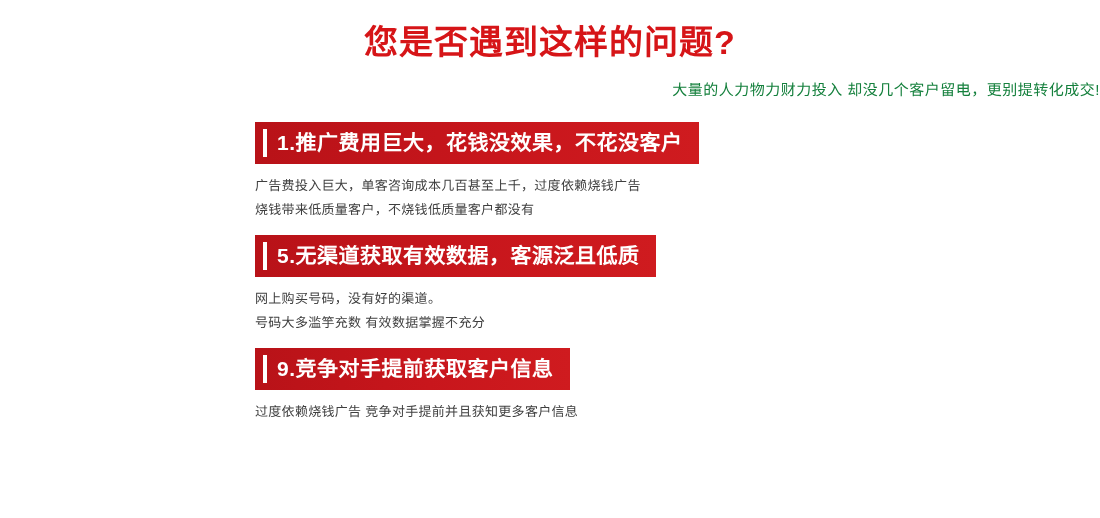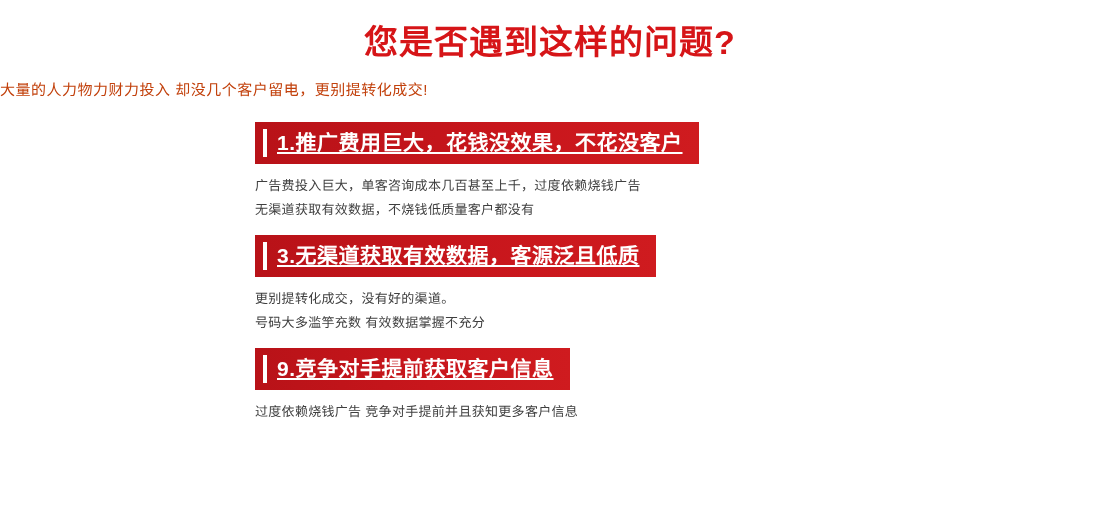--- a/index.html
+++ b/index.html
@@ -26,23 +26,23 @@
     text-align: center;
     font-size: 34px;
     font-weight: bold;
     color: #d61518;
     letter-spacing: 1px;
     line-height: 1.2;
   }
   .subhead {
     margin: 0;
     padding-top: 16px;
-    text-align: left;
+    text-align: right;
     font-size: 15px;
-    color: #c2410c;
+    color: #15803d;
     letter-spacing: 0.5px;
     line-height: 1.4;
   }
   .blocks {
     margin: 0;
     padding: 22px 0 0 0;
     list-style: none;
   }
   .block {
     padding: 0 0 0 255px;
@@ -55,21 +55,20 @@
     position: relative;
     background: #c1151b;
     background: linear-gradient(90deg, #b81218 0%, #c8161c 55%, #cf1b1f 100%);
     color: #ffffff;
     font-size: 21px;
     font-weight: bold;
     line-height: 1;
     padding: 10px 16px 11px 22px;
     letter-spacing: 0.5px;
     white-space: nowrap;
-    text-decoration: underline;
   }
   .ribbon::before {
     content: "";
     position: absolute;
     left: 8px;
     top: 7px;
     bottom: 7px;
     width: 4px;
     background: #ffffff;
   }
@@ -99,28 +98,28 @@
 
   <h1 class="headline">您是否遇到这样的问题?</h1>
   <p class="subhead">大量的人力物力财力投入 却没几个客户留电，更别提转化成交!</p>
 
   <div class="blocks">
 
     <div class="block">
       <div class="ribbon">1.推广费用巨大，花钱没效果，不花没客户</div>
       <div class="body-lines">
         <div class="body-line">广告费投入巨大，单客咨询成本几百甚至上千，过度依赖烧钱广告</div>
-        <div class="body-line">无渠道获取有效数据，不烧钱低质量客户都没有</div>
+        <div class="body-line">烧钱带来低质量客户，不烧钱低质量客户都没有</div>
       </div>
     </div>
 
     <div class="block">
-      <div class="ribbon">3.无渠道获取有效数据，客源泛且低质</div>
+      <div class="ribbon">5.无渠道获取有效数据，客源泛且低质</div>
       <div class="body-lines">
-        <div class="body-line">更别提转化成交，没有好的渠道。</div>
+        <div class="body-line">网上购买号码，没有好的渠道。</div>
         <div class="body-line">号码大多滥竽充数 有效数据掌握不充分</div>
       </div>
     </div>
 
     <div class="block">
       <div class="ribbon">9.竞争对手提前获取客户信息</div>
       <div class="body-lines">
         <div class="body-line">过度依赖烧钱广告 竞争对手提前并且获知更多客户信息</div>
       </div>
     </div>

